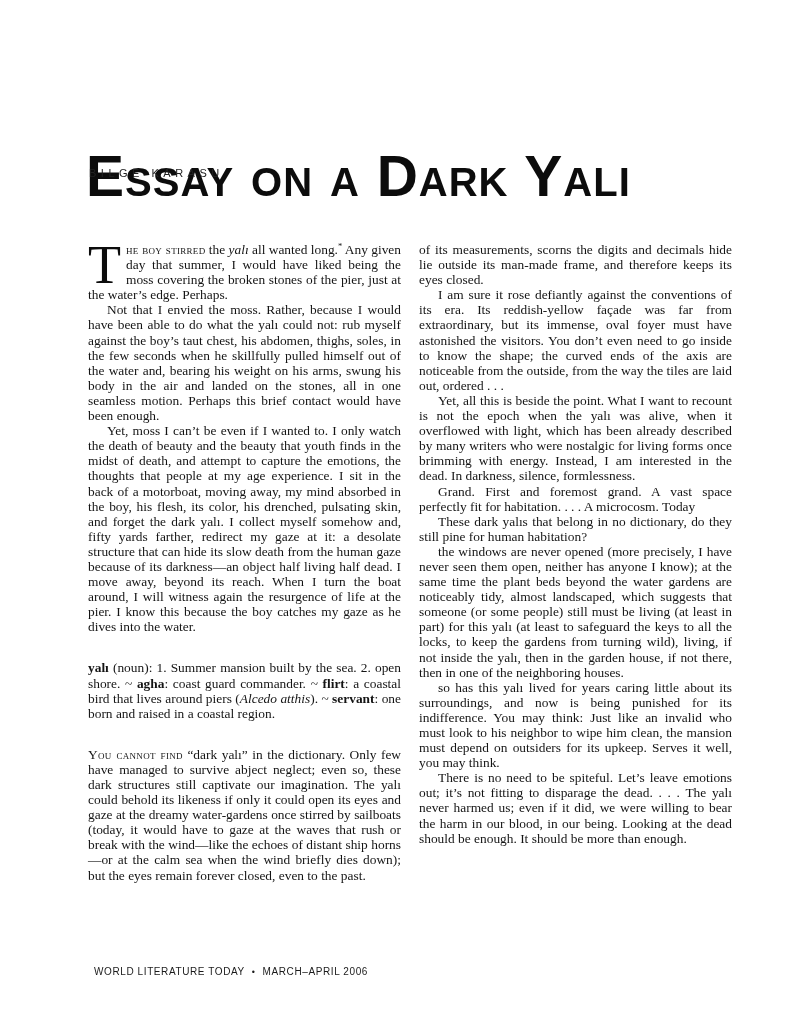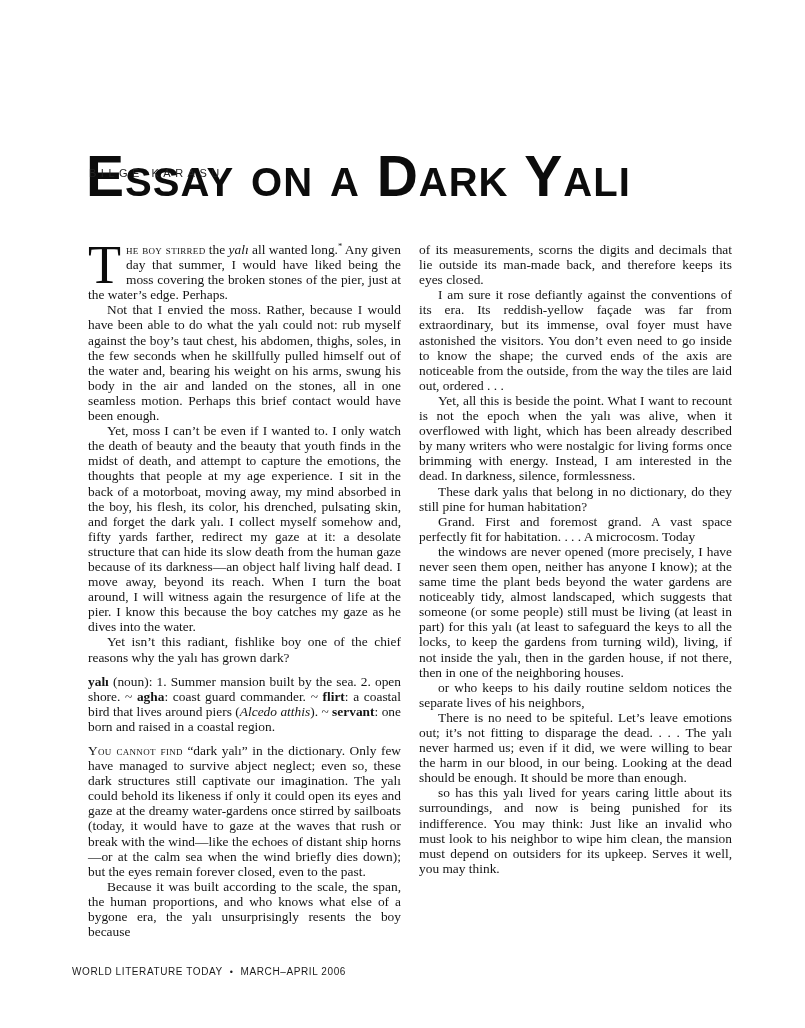--- a/index.html
+++ b/index.html
@@ -50,38 +50,38 @@
     flex: 0 0 313px;
   }
   .col p {
     margin: 0;
     font-size: 13.4px;
     line-height: 15.1px;
     text-align: justify;
     color: #141414;
   }
   .col p.indent { text-indent: 19px; }
-  .col p.block { margin-top: 9px; }
+  .col p.block { margin-top: 26px; }
   .dropcap {
     float: left;
     font-size: 54px;
     line-height: 44px;
     height: 44px;
     padding-right: 5px;
     padding-top: 1px;
     font-weight: normal;
     color: #0c0c0c;
   }
   .s-sc { font-variant: small-caps; letter-spacing: 0.3px; }
   .s-i  { font-style: italic; }
   .s-b  { font-weight: bold; }
   .s-sup { vertical-align: super; font-size: 8.5px; line-height: 0; }
   .footer {
     position: absolute;
-    left: 72px;
+    left: 94px;
     top: 966px;
     font-family: "Liberation Sans", sans-serif;
     font-size: 10px;
     letter-spacing: 0.6px;
     color: #1a1a1a;
     white-space: nowrap;
   }
   .footer .bullet { padding: 0 7px; font-size: 9px; }
 </style>
 </head>
@@ -91,35 +91,32 @@
 
   <h1 class="title">Essay on a Dark Yali</h1>
 
   <div class="author">BILGE KARASU</div>
 
   <div class="columns">
     <div class="col">
         <p class="first"><span class="dropcap">T</span><span class="s-sc">he boy stirred</span><span> the </span><span class="s-i">yalı</span><span> all wanted long.</span><span class="s-sup">*</span><span> Any given day that summer, I would have liked being the moss covering the broken stones of the pier, just at the water’s edge. Perhaps.</span></p>
         <p class="indent"><span>Not that I envied the moss. Rather, because I would have been able to do what the yalı could not: rub myself against the boy’s taut chest, his abdomen, thighs, soles, in the few seconds when he skillfully pulled himself out of the water and, bearing his weight on his arms, swung his body in the air and landed on the stones, all in one seamless motion. Perhaps this brief contact would have been enough.</span></p>
         <p class="indent"><span>Yet, moss I can’t be even if I wanted to. I only watch the death of beauty and the beauty that youth finds in the midst of death, and attempt to capture the emotions, the thoughts that people at my age experience. I sit in the back of a motorboat, moving away, my mind absorbed in the boy, his flesh, its color, his drenched, pulsating skin, and forget the dark yalı. I collect myself somehow and, fifty yards farther, redirect my gaze at it: a desolate structure that can hide its slow death from the human gaze because of its darkness—an object half living half dead. I move away, beyond its reach. When I turn the boat around, I will witness again the resurgence of life at the pier. I know this because the boy catches my gaze as he dives into the water.</span></p>
-        <p class="indent"><span>Yet isn’t this radiant, fishlike boy one of the chief reasons why the yalı has grown dark?</span></p>
         <p class="block"><span class="s-b">yalı</span><span> (noun): 1. Summer mansion built by the sea. 2. open shore. ~ </span><span class="s-b">agha</span><span>: coast guard commander. ~ </span><span class="s-b">flirt</span><span>: a coastal bird that lives around piers (</span><span class="s-i">Alcedo atthis</span><span>). ~ </span><span class="s-b">servant</span><span>: one born and raised in a coastal region.</span></p>
         <p class="block"><span class="s-sc">You cannot find</span><span> “dark yalı” in the dictionary. Only few have managed to survive abject neglect; even so, these dark structures still captivate our imagination. The yalı could behold its likeness if only it could open its eyes and gaze at the dreamy water-gardens once stirred by sailboats (today, it would have to gaze at the waves that rush or break with the wind—like the echoes of distant ship horns—or at the calm sea when the wind briefly dies down); but the eyes remain forever closed, even to the past.</span></p>
-        <p class="indent"><span>Because it was built according to the scale, the span, the human proportions, and who knows what else of a bygone era, the yalı unsurprisingly resents the boy because</span></p>
       </div>
     <div class="col">
-        <p><span>of its measurements, scorns the digits and decimals that lie outside its man-made back, and therefore keeps its eyes closed.</span></p>
+        <p><span>of its measurements, scorns the digits and decimals hide lie outside its man-made frame, and therefore keeps its eyes closed.</span></p>
         <p class="indent"><span>I am sure it rose defiantly against the conventions of its era. Its reddish-yellow façade was far from extraordinary, but its immense, oval foyer must have astonished the visitors. You don’t even need to go inside to know the shape; the curved ends of the axis are noticeable from the outside, from the way the tiles are laid out, ordered . . .</span></p>
         <p class="indent"><span>Yet, all this is beside the point. What I want to recount is not the epoch when the yalı was alive, when it overflowed with light, which has been already described by many writers who were nostalgic for living forms once brimming with energy. Instead, I am interested in the dead. In darkness, silence, formlessness.</span></p>
+        <p class="indent"><span>Grand. First and foremost grand. A vast space perfectly fit for habitation. . . . A microcosm. Today</span></p>
         <p class="indent"><span>These dark yalıs that belong in no dictionary, do they still pine for human habitation?</span></p>
-        <p class="indent"><span>Grand. First and foremost grand. A vast space perfectly fit for habitation. . . . A microcosm. Today</span></p>
         <p class="indent"><span>the windows are never opened (more precisely, I have never seen them open, neither has anyone I know); at the same time the plant beds beyond the water gardens are noticeably tidy, almost landscaped, which suggests that someone (or some people) still must be living (at least in part) for this yalı (at least to safeguard the keys to all the locks, to keep the gardens from turning wild), living, if not inside the yalı, then in the garden house, if not there, then in one of the neighboring houses.</span></p>
-        <p class="indent"><span>or who keeps to his daily routine seldom notices the separate lives of his neighbors,</span></p>
+        <p class="indent"><span>so has this yalı lived for years caring little about its surroundings, and now is being punished for its indifference. You may think: Just like an invalid who must look to his neighbor to wipe him clean, the mansion must depend on outsiders for its upkeep. Serves it well, you may think.</span></p>
         <p class="indent"><span>There is no need to be spiteful. Let’s leave emotions out; it’s not fitting to disparage the dead. . . . The yalı never harmed us; even if it did, we were willing to bear the harm in our blood, in our being. Looking at the dead should be enough. It should be more than enough.</span></p>
-        <p class="indent"><span>so has this yalı lived for years caring little about its surroundings, and now is being punished for its indifference. You may think: Just like an invalid who must look to his neighbor to wipe him clean, the mansion must depend on outsiders for its upkeep. Serves it well, you may think.</span></p>
       </div>
   </div>
 
   <div class="footer">
     <span>WORLD LITERATURE TODAY</span><span class="bullet">•</span><span>MARCH–APRIL 2006</span>
   </div>
 
 </div>
 
 </body></html>

